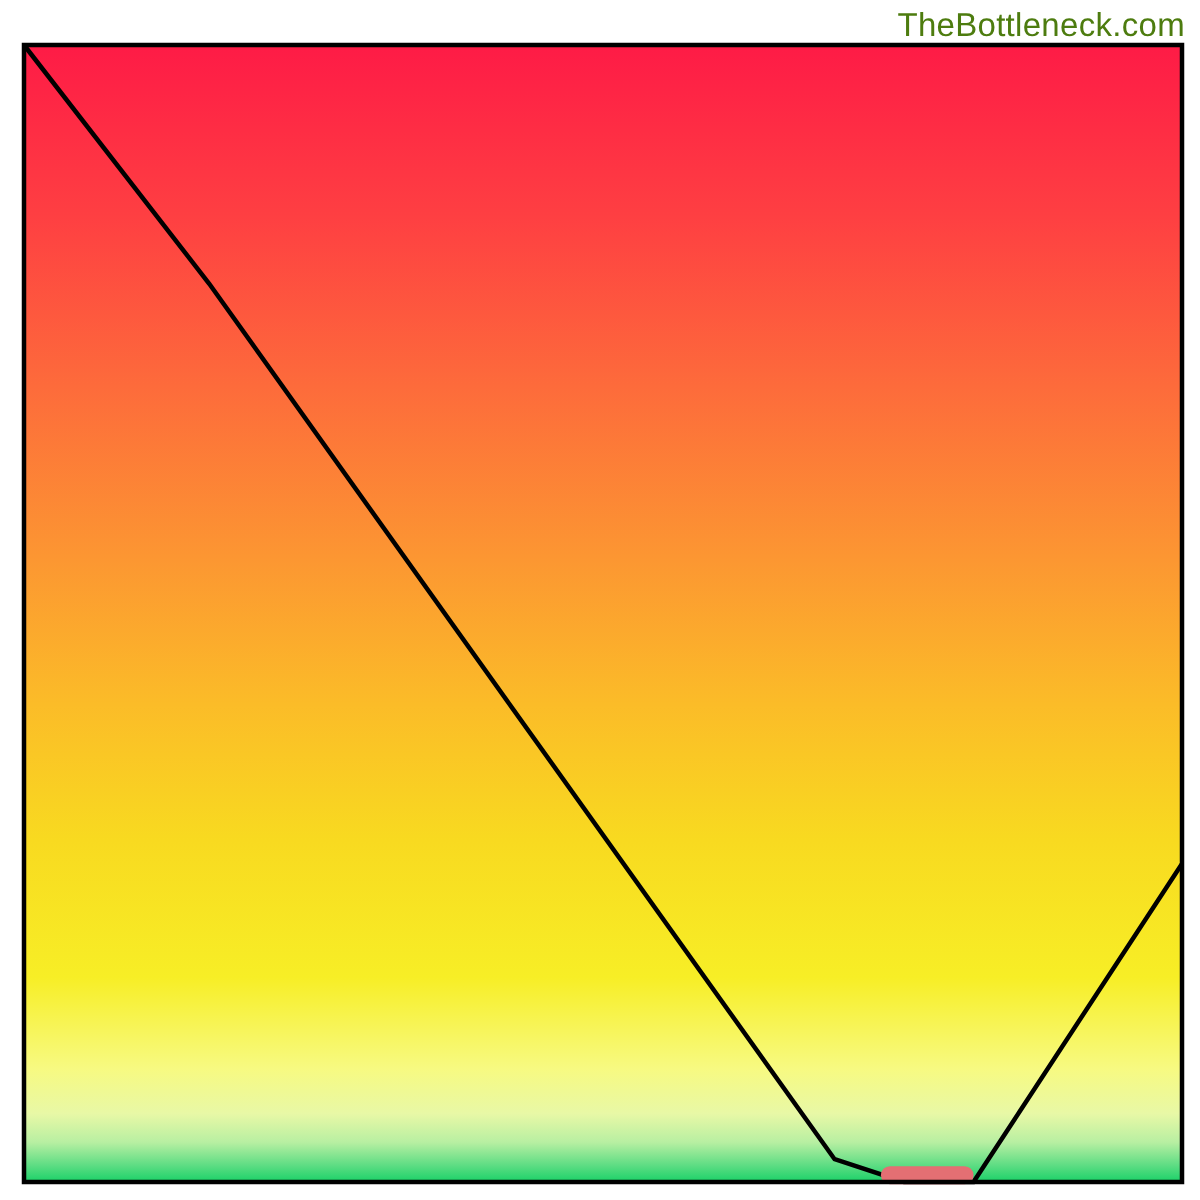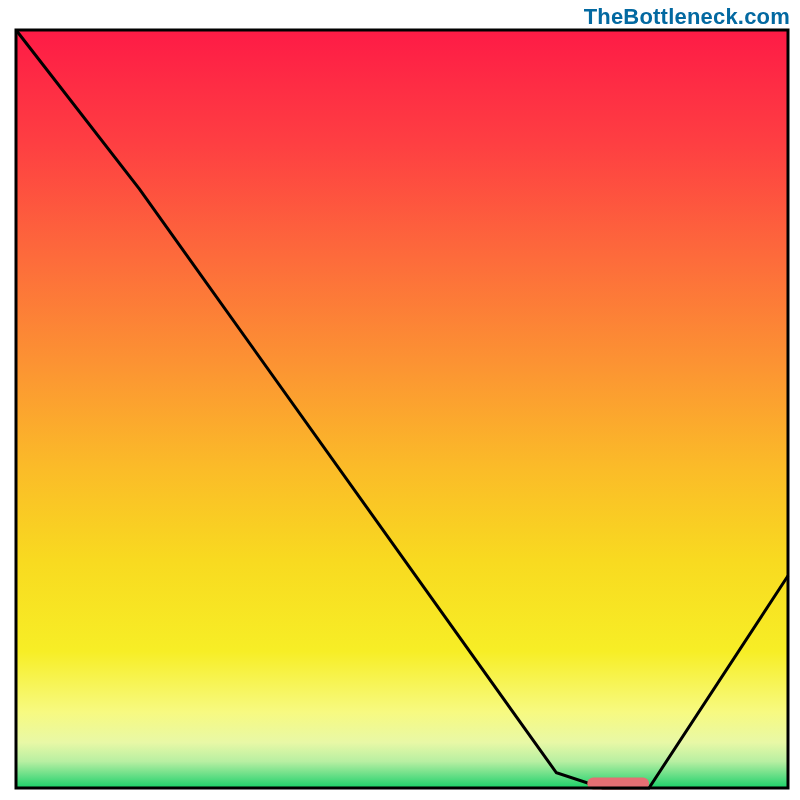--- a/index.html
+++ b/index.html
@@ -13,23 +13,23 @@
   }
   .chart-wrap {
     position: relative;
     width: 800px;
     height: 800px;
   }
   .watermark {
     position: absolute;
     top: 4px;
     right: 10px;
-    color: #0369a1;
+    color: #4d7c0f;
     font-size: 22px;
-    font-weight: 700;
+    font-weight: 400;
     letter-spacing: 0.2px;
     z-index: 10;
   }
   svg {
     position: absolute;
     left: 0;
     top: 0;
     display: block;
   }
 </style>

